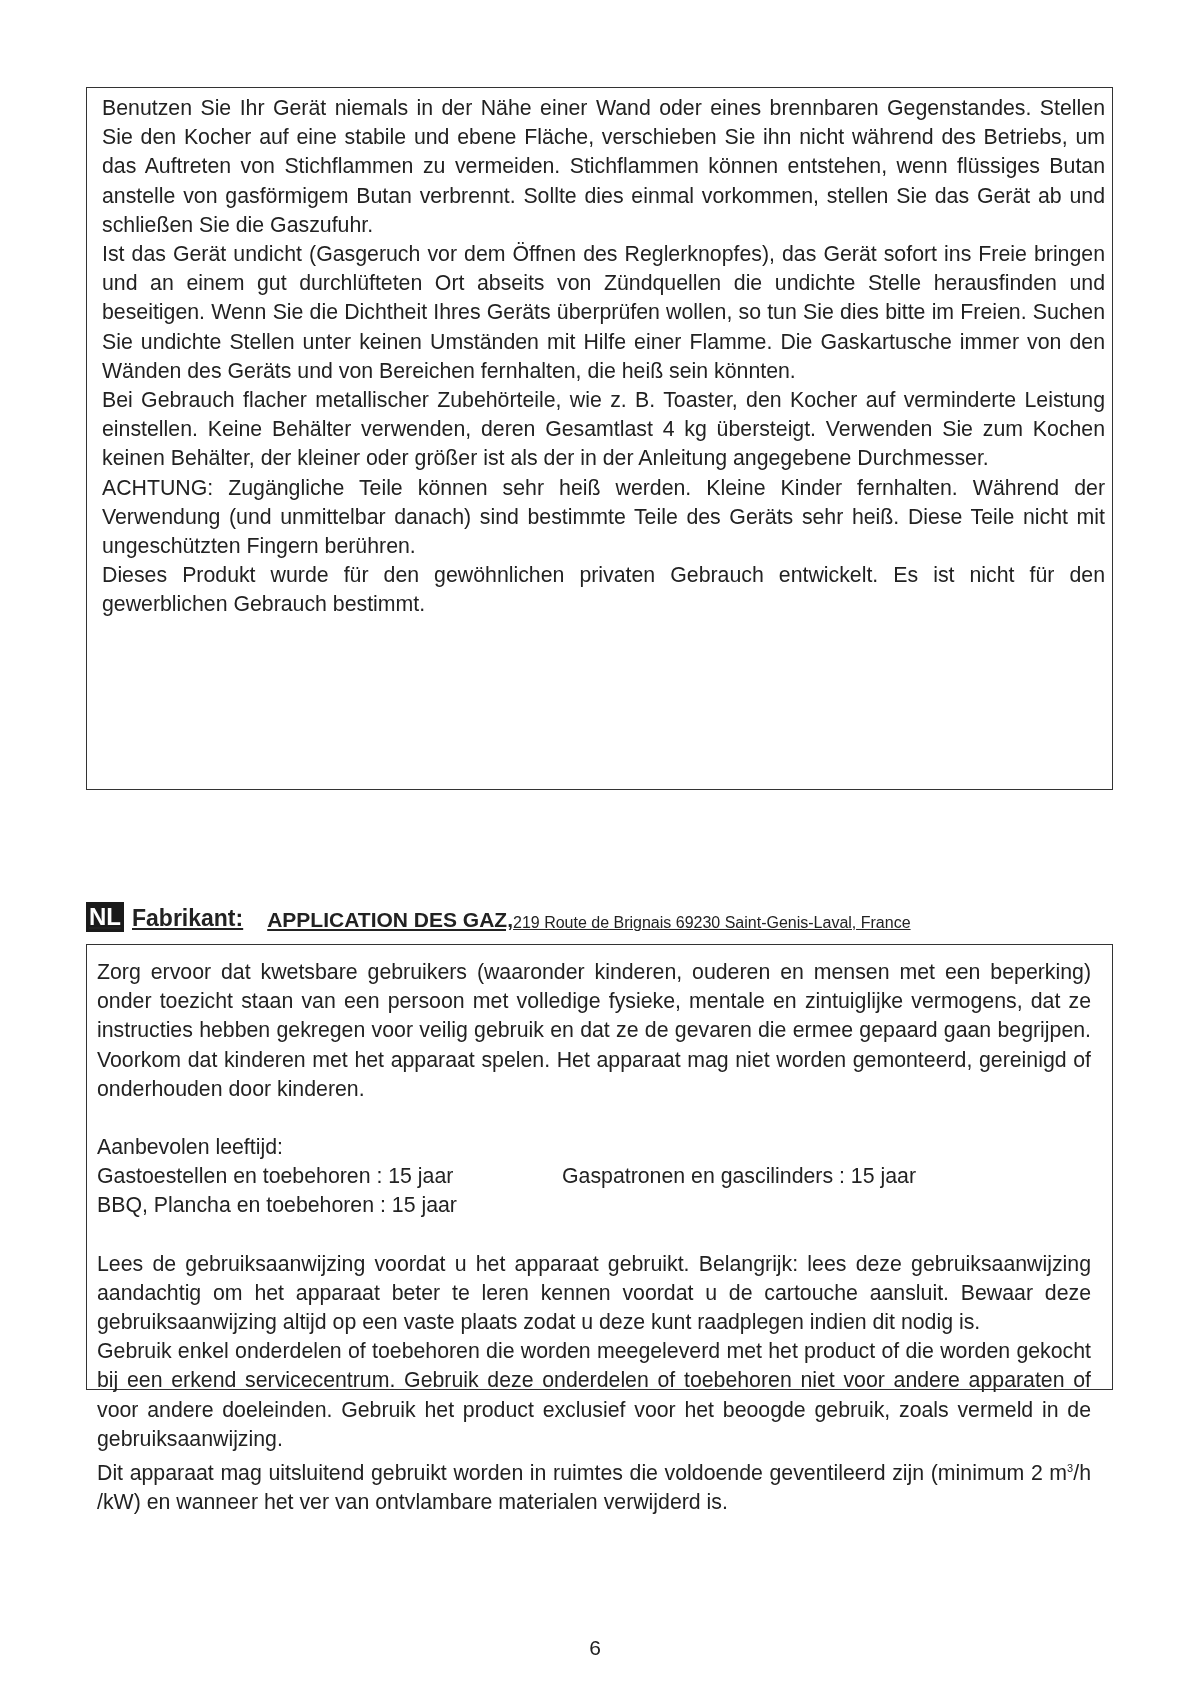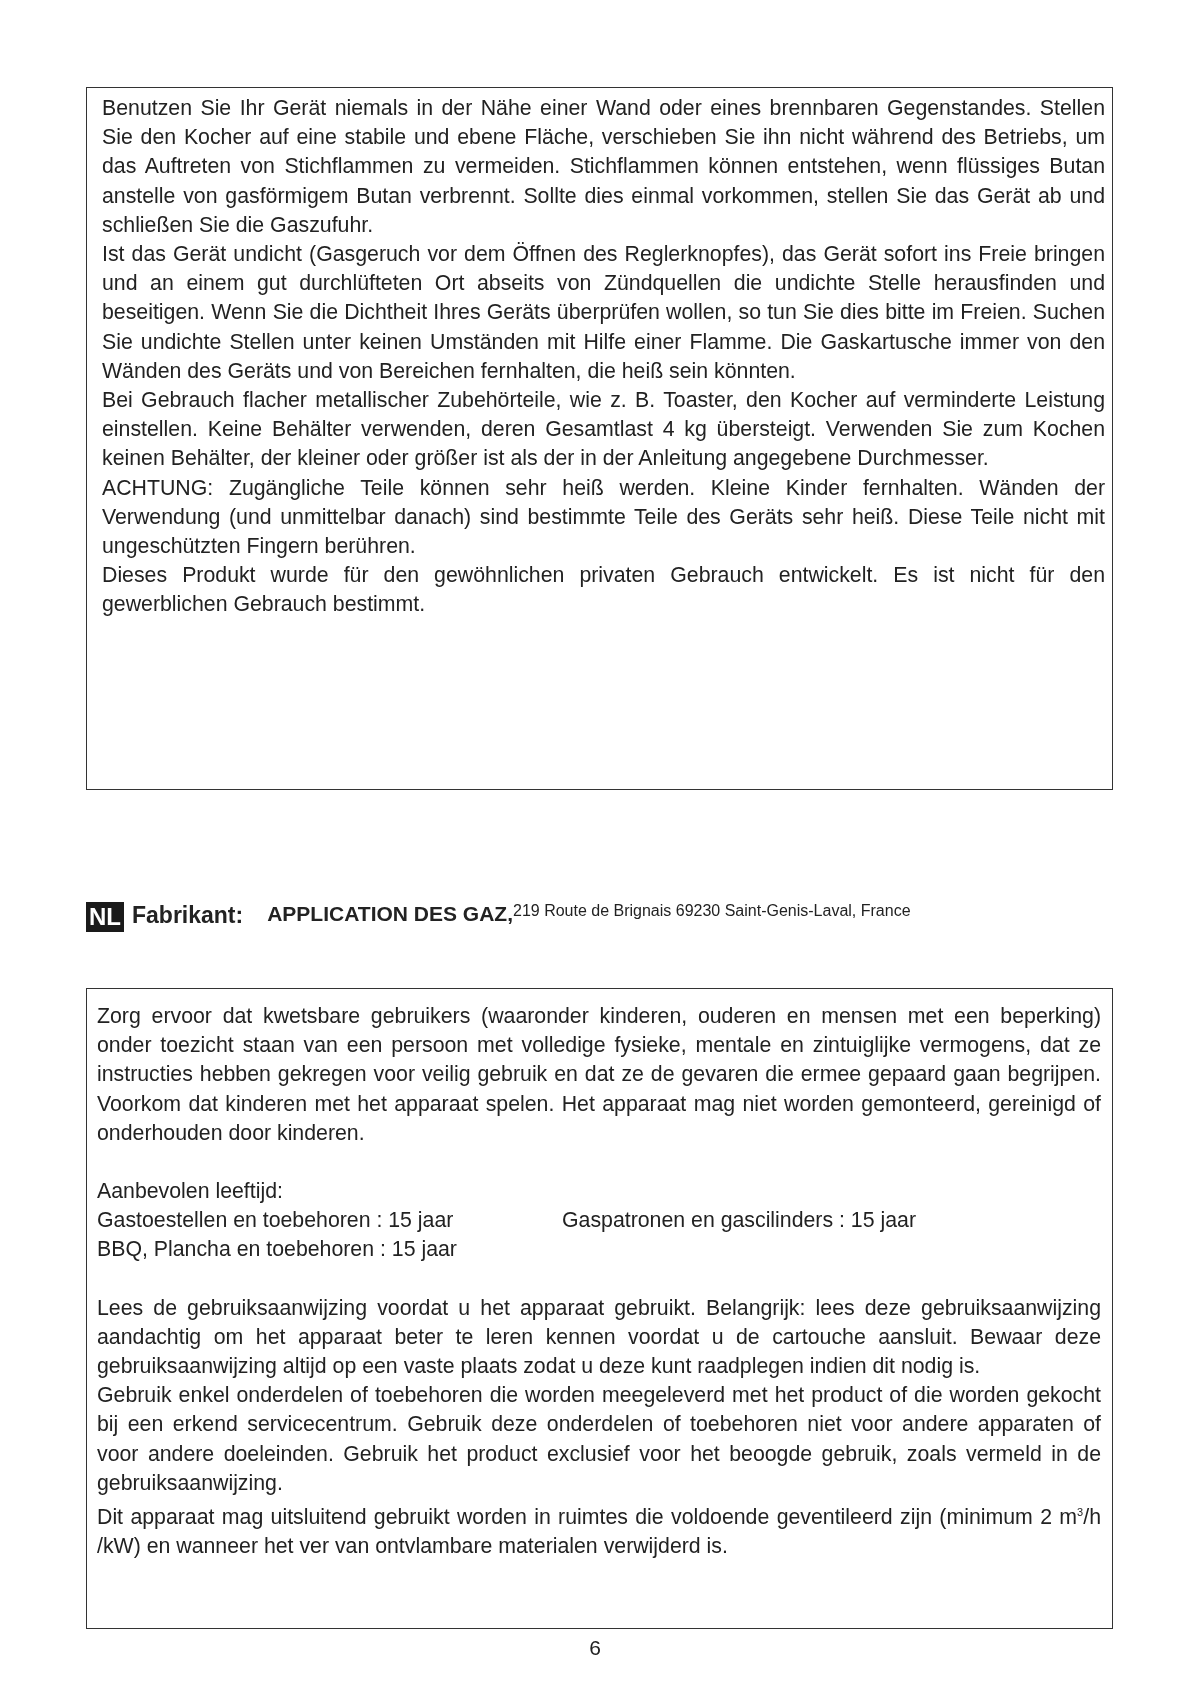--- a/index.html
+++ b/index.html
@@ -1,40 +1,40 @@
 <!DOCTYPE html>
 <html><head>
 <meta charset="utf-8">
 <style>
   html,body{margin:0;padding:0;background:#fff;}
   body{width:1190px;height:1683px;position:relative;overflow:hidden;font-family:"Liberation Sans",sans-serif;color:#222;}
   .box{position:absolute;left:86px;width:1027px;border:1.5px solid #333;box-sizing:border-box;}
   #box1{top:87px;height:703px;padding:6px 7px 0 15px;}
-  #box2{top:988px;height:641px;padding:13px 11px 0 10px;}
+  #box2{top:944px;height:446px;padding:13px 21px 0 10px;}
   .para{font-size:21.3px;line-height:29.2px;text-align:justify;margin:0;}
   #box2 .para{line-height:29.2px;}
   .gap{height:29px;}
   .age-row{display:flex;font-size:21.3px;line-height:29.2px;}
   .age-row .c1{width:465px;}
-  #hdr{position:absolute;top:902px;left:86px;display:flex;align-items:flex-start;white-space:nowrap;}
+  #hdr{position:absolute;top:902px;left:86px;display:flex;align-items:flex-end;white-space:nowrap;text-decoration:underline;}
   .nl{background:#1a1a1a;color:#fff;font-weight:bold;font-size:24px;padding:1px 3px;line-height:28px;margin-right:8px;}
   .fab{font-weight:bold;font-size:23px;margin-right:24px;}
   .co{font-weight:bold;font-size:21px;}
   .addr{font-size:16px;}
   #pagenum{position:absolute;top:1636px;left:0;width:1190px;text-align:center;font-size:21px;}
   sup{font-size:11px;}
 </style>
 </head>
 <body>
 
 <div class="box" id="box1">
   <p class="para">Benutzen Sie Ihr Gerät niemals in der Nähe einer Wand oder eines brennbaren Gegenstandes. Stellen Sie den Kocher auf eine stabile und ebene Fläche, verschieben Sie ihn nicht während des Betriebs, um das Auftreten von Stichflammen zu vermeiden. Stichflammen können entstehen, wenn flüssiges Butan anstelle von gasförmigem Butan verbrennt. Sollte dies einmal vorkommen, stellen Sie das Gerät ab und schließen Sie die Gaszufuhr.</p>
   <p class="para">Ist das Gerät undicht (Gasgeruch vor dem Öffnen des Reglerknopfes), das Gerät sofort ins Freie bringen und an einem gut durchlüfteten Ort abseits von Zündquellen die undichte Stelle herausfinden und beseitigen. Wenn Sie die Dichtheit Ihres Geräts überprüfen wollen, so tun Sie dies bitte im Freien. Suchen Sie undichte Stellen unter keinen Umständen mit Hilfe einer Flamme. Die Gaskartusche immer von den Wänden des Geräts und von Bereichen fernhalten, die heiß sein könnten.</p>
   <p class="para">Bei Gebrauch flacher metallischer Zubehörteile, wie z. B. Toaster, den Kocher auf verminderte Leistung einstellen. Keine Behälter verwenden, deren Gesamtlast 4 kg übersteigt. Verwenden Sie zum Kochen keinen Behälter, der kleiner oder größer ist als der in der Anleitung angegebene Durchmesser.</p>
-  <p class="para">ACHTUNG: Zugängliche Teile können sehr heiß werden. Kleine Kinder fernhalten. Wänden der Verwendung (und unmittelbar danach) sind bestimmte Teile des Geräts sehr heiß. Diese Teile nicht mit ungeschützten Fingern berühren.</p>
+  <p class="para">ACHTUNG: Zugängliche Teile können sehr heiß werden. Kleine Kinder fernhalten. Während der Verwendung (und unmittelbar danach) sind bestimmte Teile des Geräts sehr heiß. Diese Teile nicht mit ungeschützten Fingern berühren.</p>
   <p class="para">Dieses Produkt wurde für den gewöhnlichen privaten Gebrauch entwickelt. Es ist nicht für den gewerblichen Gebrauch bestimmt.</p>
 </div>
 
 <div id="hdr">
   <span class="nl">NL</span>
   <span class="fab">Fabrikant:</span>
   <span class="co">APPLICATION DES GAZ,</span>
   <span class="addr"> 219 Route de Brignais 69230 Saint-Genis-Laval, France</span>
 </div>
 

